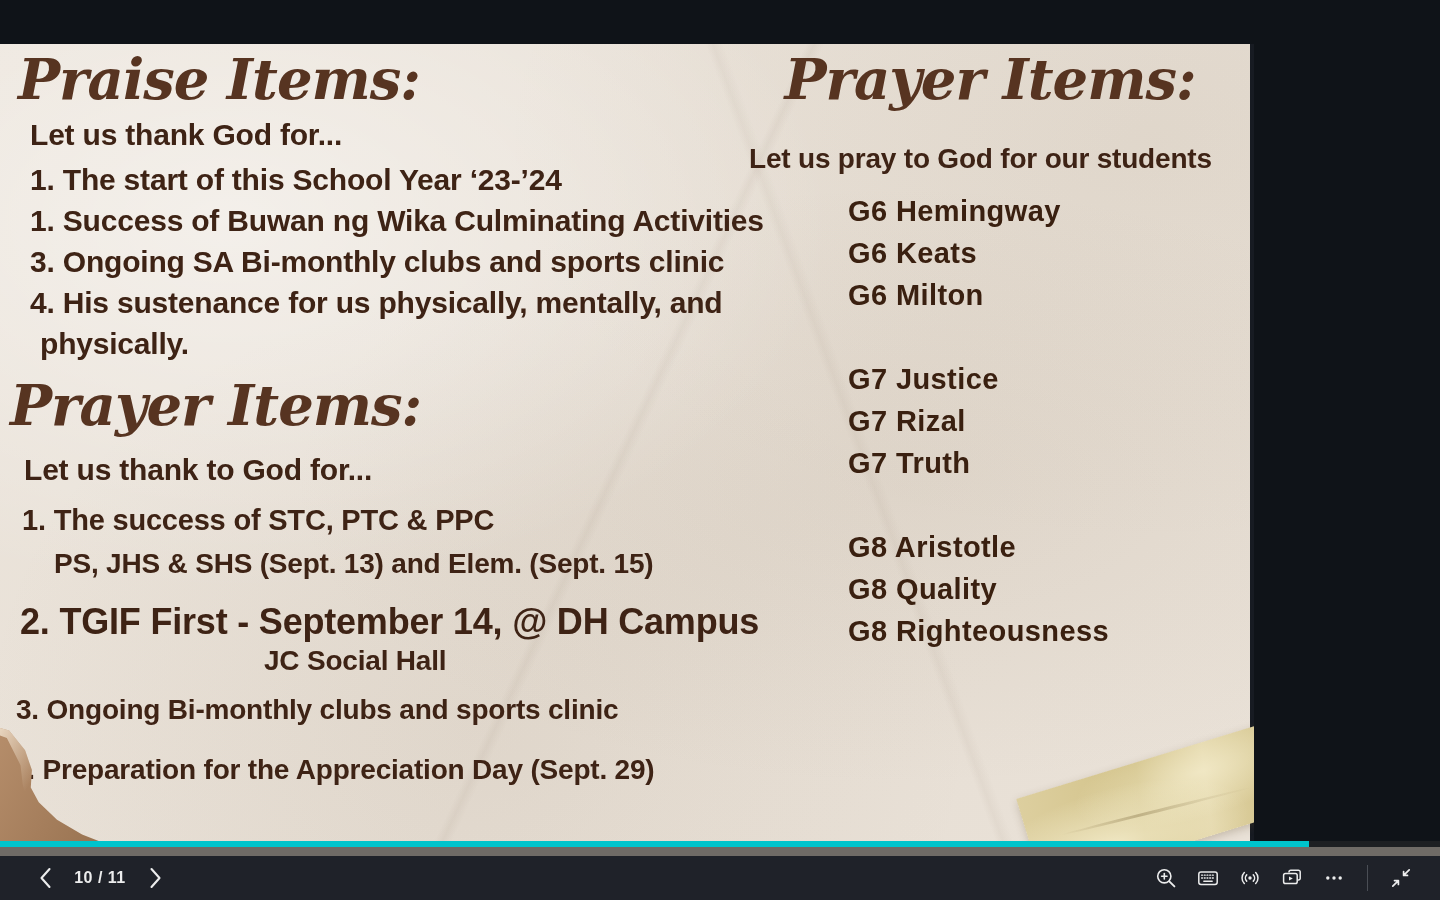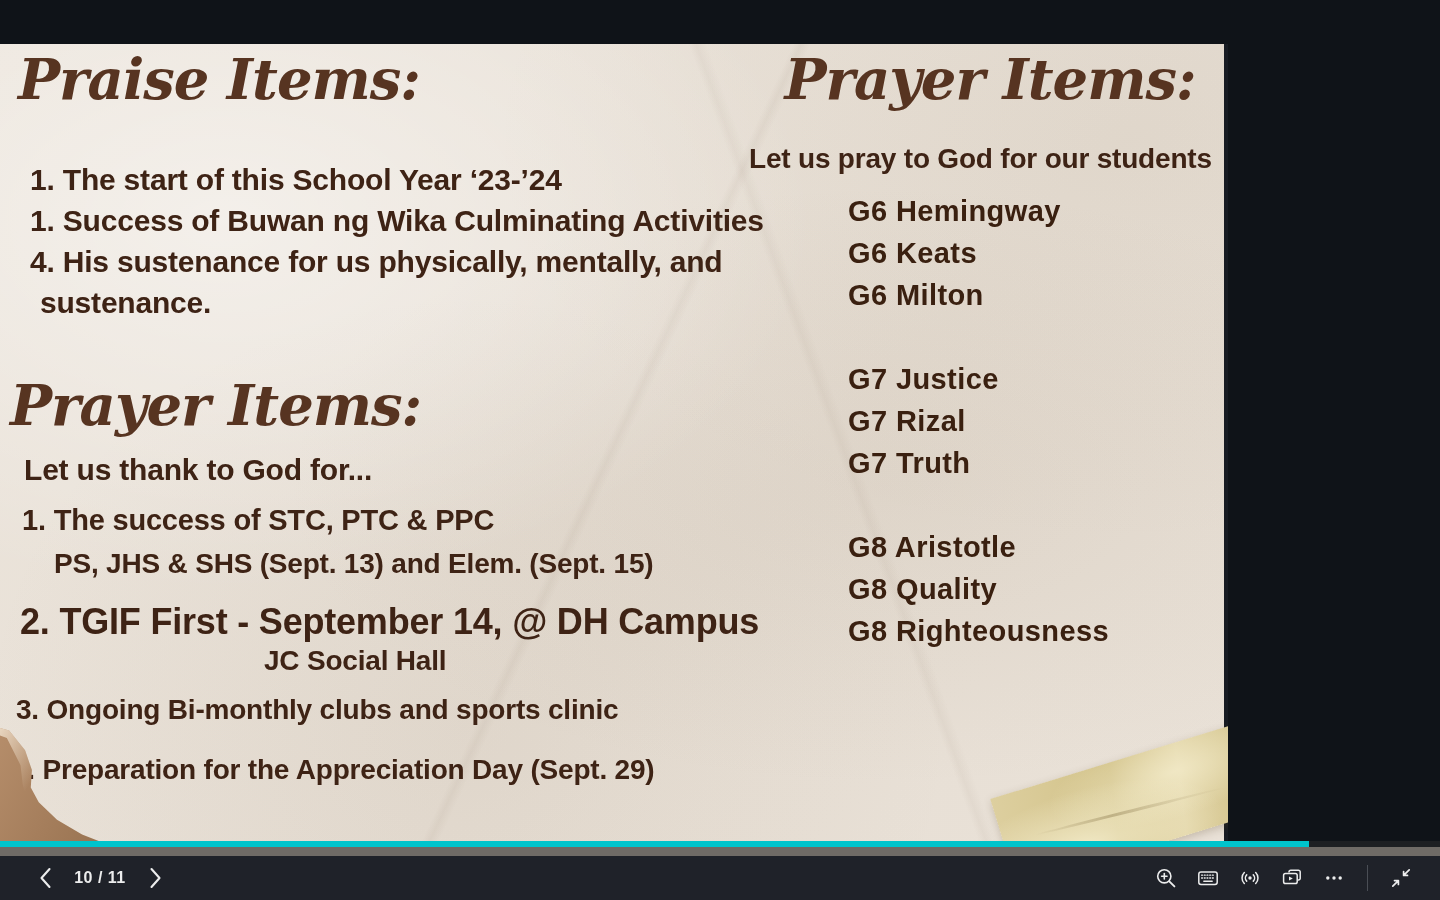--- a/index.html
+++ b/index.html
@@ -14,20 +14,21 @@
   .slide{
     position:absolute;left:0;top:44px;width:1228px;height:803px;overflow:hidden;
     background:
       radial-gradient(ellipse at 18% 22%, rgba(255,255,255,0.45), rgba(255,255,255,0) 42%),
       radial-gradient(ellipse at 72% 55%, rgba(155,135,110,0.12), rgba(155,135,110,0) 48%),
       radial-gradient(ellipse at 38% 85%, rgba(155,135,110,0.10), rgba(155,135,110,0) 45%),
       radial-gradient(ellipse at 92% 12%, rgba(160,140,112,0.10), rgba(160,140,112,0) 40%),
       linear-gradient(115deg, rgba(120,100,80,0) 49.5%, rgba(120,100,80,0.07) 50%, rgba(120,100,80,0) 50.6%),
       linear-gradient(70deg, rgba(120,100,80,0) 64.5%, rgba(120,100,80,0.06) 65%, rgba(120,100,80,0) 65.7%),
       linear-gradient(135deg,#ece5dc,#e7dfd5 60%,#e9e1d7);
+    padding-left: 26px;
   }
   .slide-right-edge{position:absolute;right:0;top:0;width:4px;height:100%;background:#171b22;}
   .script-heading{
     position:absolute;
     font-family:"DejaVu Serif",serif;font-style:italic;font-weight:700;
     font-size:56px;letter-spacing:-1px;color:#573421;white-space:nowrap;
   }
   .body-intro{position:absolute;font-weight:700;font-size:30px;color:#3e2315;white-space:nowrap;letter-spacing:-0.2px;}
   .list-line{position:absolute;font-weight:700;font-size:27px;color:#3e2315;white-space:nowrap;letter-spacing:-0.2px;}
   .praise-items{position:absolute;left:30px;top:115px;}
@@ -82,26 +83,28 @@
 </head>
 <body>
 
 <div class="screen">
 
   <div class="top-bar"></div>
 
   <div class="slide">
 
     <div class="script-heading" style="left:18px;top:2px;">Praise Items:</div>
+    <div class="body-intro" style="left:30px;top:74px;">Let us thank God for...</div>
 
     <div class="praise-items">
       <div class="row">1. The start of this School Year ‘23-’24</div>
       <div class="row">1. Success of Buwan ng Wika Culminating Activities</div>
+      <div class="row">3. Ongoing SA Bi-monthly clubs and sports clinic</div>
       <div class="row">4. His sustenance for us physically, mentally, and</div>
-      <div class="row cont">sustenance.</div>
+      <div class="row cont">physically.</div>
     </div>
 
     <div class="script-heading" style="left:10px;top:328px;">Prayer Items:</div>
     <div class="body-intro" style="left:24px;top:409px;">Let us thank to God for...</div>
 
     <div class="list-line" style="left:22px;top:460px;font-size:29px;">1. The success of STC, PTC &amp; PPC</div>
     <div class="list-line" style="left:54px;top:504px;font-size:28px;">PS, JHS &amp; SHS (Sept. 13) and Elem. (Sept. 15)</div>
     <div class="list-line" style="left:20px;top:557px;font-size:36px;">2. TGIF First - September 14, @ DH Campus</div>
     <div class="list-line" style="left:264px;top:601px;font-size:28px;">JC Social Hall</div>
     <div class="list-line" style="left:16px;top:650px;font-size:28px;">3. Ongoing Bi-monthly clubs and sports clinic</div>

